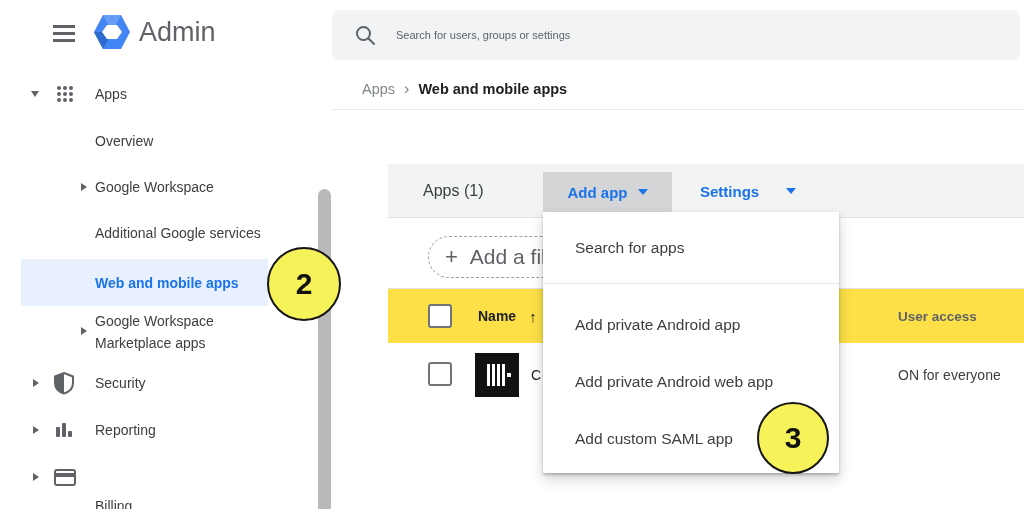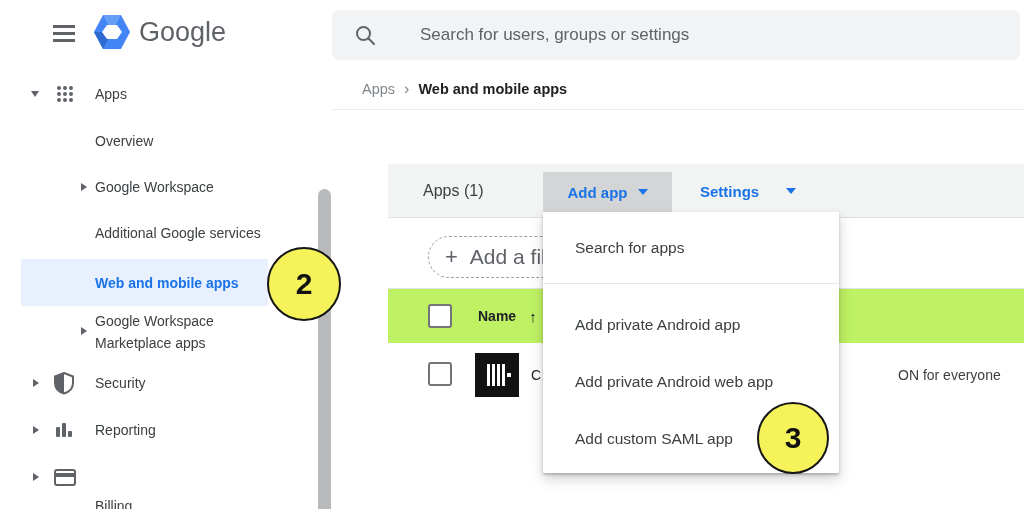--- a/index.html
+++ b/index.html
@@ -9,21 +9,21 @@
   .abs { position:absolute; }
 
   
   #hamburger { left:53px; top:25px; width:22px; height:17px; cursor:pointer; }
   #hamburger span { display:block; width:22px; height:2.5px; background:#5f6368; margin-bottom:4.5px; }
   #logo { left:93px; top:14px; }
   #admin-title { left:139px; top:17px; font-size:27px; color:#5f6368; }
 
   #searchbar { left:332px; top:10px; width:688px; height:50px; background:#f1f3f4; border-radius:8px; }
   #search-icon { position:absolute; left:22px; top:14px; }
-  #search-ph { position:absolute; left:64px; top:0; height:50px; display:flex; align-items:center; font-size:17px; color:#5f6368;margin-left:24px; }
+  #search-ph { position:absolute; left:64px; top:0; height:50px; display:flex; align-items:center; font-size:11px; color:#5f6368; }
 
   
   #breadcrumb { left:362px; top:80px; display:flex; align-items:center; gap:9px; font-size:14.5px; }
   #bc-parent { color:#80868b; }
   #bc-sep { color:#80868b; font-size:16px; }
   #bc-current { color:#202124; font-weight:bold; }
   .divider { background:#ebebeb; height:1px; }
 
   
   .nav-label { position:absolute; left:95px; height:24px; display:flex; align-items:center; font-size:14px; color:#3c4043; }
@@ -39,21 +39,21 @@
   #apps-count { position:absolute; left:35px; top:0; height:54px; display:flex; align-items:center; font-size:16px; color:#3c4043; }
   #addapp-btn { position:absolute; left:155px; top:8px; width:129px; height:40px; background:#d4d5d6; border-radius:1px; display:flex; align-items:center; justify-content:center; gap:10px; cursor:pointer; }
   #settings-btn { position:absolute; left:312px; top:0; height:54px; display:flex; align-items:center; gap:27px; cursor:pointer; }
   .btn-blue-label { font-size:15px; font-weight:bold; color:#1a73e8; }
   .caret-blue { width:0; height:0; border-top:6px solid #1a73e8; border-left:5px solid transparent; border-right:5px solid transparent; }
 
   #filter-pill { left:428px; top:236px; height:42px; width:185px; border:1px dashed #9aa0a6; border-radius:22px; background:#fff; display:flex; align-items:center; padding:0 16px; gap:12px; z-index:1; }
   #plus-glyph { font-size:22px; color:#5f6368; font-weight:normal; line-height:1; }
   #filter-text { font-size:21px; color:#5f6368; white-space:nowrap; }
 
-  #thead { left:388px; top:289px; width:636px; height:54px; background:#bef264; }
+  #thead { left:388px; top:289px; width:636px; height:54px; background:#fde047; }
   .checkbox { position:absolute; width:24px; height:24px; border:2px solid #70757a; border-radius:3px; background:#fff; }
   #th-name { position:absolute; left:90px; top:0; height:54px; display:flex; align-items:center; gap:13px; }
   #th-name .t { font-size:14px; font-weight:bold; color:#202124; }
   #th-name .ar { font-size:15px; color:#202124; }
   #th-access { position:absolute; left:510px; top:0; height:54px; display:flex; align-items:center; font-size:13.5px; font-weight:bold; color:#5f6368; }
 
   #row-name-frag { left:531px; top:363px; height:24px; display:flex; align-items:center; font-size:14px; color:#202124; }
   #row-access { left:898px; top:363px; height:24px; display:flex; align-items:center; font-size:14px; color:#3c4043; }
 
   
@@ -81,21 +81,21 @@
   </div>
 
   <span id="logo" class="abs">
     <svg width="38" height="36" viewBox="0 0 38 36">
       <polygon points="10,1 28,1 37,18 28,35 10,35 1,18" fill="#4285f4"></polygon>
       <polygon points="10,1 28,1 19,18" fill="#669df6"></polygon>
       <polygon points="1,18 10,35 19,18" fill="#2f6ad1"></polygon>
       <polygon points="14,11 24,11 29,18 24,25 14,25 9,18" fill="#ffffff"></polygon>
     </svg>
   </span>
-  <div id="admin-title" class="abs">Google</div>
+  <div id="admin-title" class="abs">Admin</div>
 
   <div id="searchbar" class="abs" aria-label="Search for users, groups or settings">
     <span id="search-icon">
       <svg width="22" height="22">
         <circle cx="9.5" cy="9.5" r="6.5" fill="none" stroke="#5f6368" stroke-width="2"></circle>
         <line x1="14.5" y1="14.5" x2="20" y2="20" stroke="#5f6368" stroke-width="2" stroke-linecap="round"></line>
       </svg>
     </span>
     <span id="search-ph">Search for users, groups or settings</span>
   </div>
@@ -186,20 +186,21 @@
     <span id="filter-text">Add a filter</span>
   </div>
   <div class="divider abs" style="left:388px; top:288px; width:636px; background:#e3e3e3;"></div>
 
   <div id="thead" class="abs">
     <span class="checkbox" style="left:40px; top:15px;"></span>
     <div id="th-name">
       <span class="t">Name</span>
       <span class="ar">↑</span>
     </div>
+    <div id="th-access">User access</div>
   </div>
 
   <span class="checkbox abs" style="left:428px; top:362px;"></span>
   <span class="abs" style="left:475px; top:353px;">
     <svg width="44" height="44">
       <rect width="44" height="44" fill="#121212"></rect>
       <rect x="12" y="11" width="3" height="22" fill="#fff"></rect>
       <rect x="17" y="11" width="3" height="22" fill="#fff"></rect>
       <rect x="22" y="11" width="3" height="22" fill="#fff"></rect>
       <rect x="27" y="11" width="3" height="22" fill="#fff"></rect>

